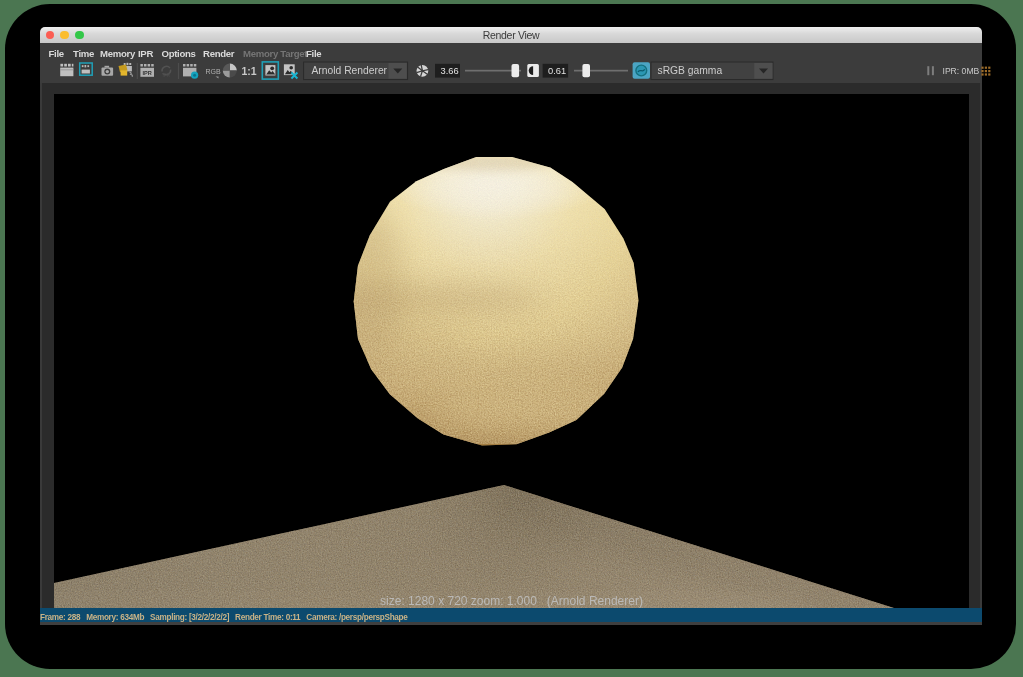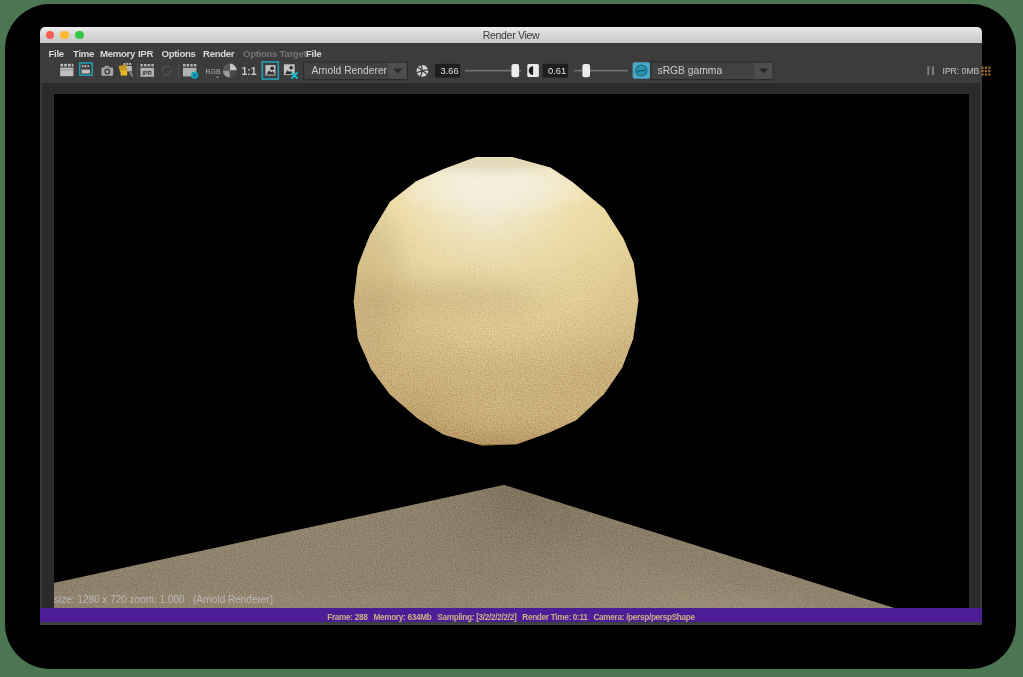--- a/index.html
+++ b/index.html
@@ -14,23 +14,23 @@
   #tl-y { left:20.3px; background:#fbbd2f; }
   #tl-g { left:35.1px; background:#33c748; }
   #title { will-change:transform; position:absolute; left:0; top:0; width:100%; height:16px; line-height:16px;
     text-align:center; font-size:10.5px; color:#3b3b3b; letter-spacing:-0.3px; }
   #bar { position:absolute; left:0; top:16px; width:942px; height:39.5px; background:#3c3c3c; }
   #menus { will-change:transform; position:absolute; left:0; top:0; width:100%; height:18px; font-size:9.6px; color:#dadada; letter-spacing:-0.3px; font-weight:bold; }
   .mi { position:absolute; top:4.5px; }
   #viewport { position:absolute; left:0; top:55.5px; width:942px; height:542.5px; background:#2b2b2b;
     border-left:2px solid #3a3a3a; border-right:2px solid #3a3a3a; }
   #imgarea { position:absolute; left:12px; top:11.5px; width:915px; height:514px; background:#000; }
-  #sizetext { will-change:transform; position:absolute; left:0; top:499.5px; width:100%; text-align:left; font-size:10px; color:#bfbfbf; opacity:0.9; }
-  #statusbar { will-change:transform; position:absolute; left:0; top:581px; width:942px; height:13.5px; background:#4c1d95;
-    text-align:center; font-size:8.2px; color:#c9b387; line-height:15px; padding-top:2px; letter-spacing:-0.3px; font-weight:bold; }
+  #sizetext { will-change:transform; position:absolute; left:0; top:499.5px; width:100%; text-align:center; font-size:12px; color:#bfbfbf; opacity:0.9; }
+  #statusbar { will-change:transform; position:absolute; left:0; top:581px; width:942px; height:13.5px; background:#0c4a6e;
+    text-align:left; font-size:8.2px; color:#c9b387; line-height:15px; padding-top:2px; letter-spacing:-0.3px; font-weight:bold; }
   #bottomedge { position:absolute; left:0; top:594.5px; width:942px; height:3.5px; background:#3f3f3f; }
   #toolbar { will-change:transform; position:absolute; left:15px; top:18px; width:100%; height:21.5px; }
 </style>
 </head>
 <body>
 <div id="shadow"></div>
 <div id="win">
   <div id="titlebar">
     <div id="title">Render View</div>
     <div class="tl" id="tl-r"></div>
@@ -38,21 +38,21 @@
       <div class="tl" id="tl-g"></div>
   </div>
   <div id="bar">
     <div id="menus">
       <span class="mi" style="left:8.5px">File</span>
       <span class="mi" style="left:33px">Time</span>
       <span class="mi" style="left:60px">Memory</span>
       <span class="mi" style="left:98px">IPR</span>
       <span class="mi" style="left:121.5px">Options</span>
       <span class="mi" style="left:163px">Render</span>
-      <span class="mi" style="left:203px; color:#757575">Options Target</span>
+      <span class="mi" style="left:203px; color:#757575">Memory Target</span>
       <span class="mi" style="left:266px">File</span>
     </div>
     <div id="toolbar">
       <svg width="942" height="22" viewBox="0 0 942 22" xmlns="http://www.w3.org/2000/svg" font-family="Liberation Sans, sans-serif">
 
         <g fill="#c0c0c0">
           <rect x="5.4" y="2.8" width="2.7" height="2.7"></rect>
             <rect x="9.2" y="2.8" width="2.7" height="2.7"></rect>
             <rect x="13" y="2.8" width="2.7" height="2.7"></rect>
             <rect x="16.8" y="2.8" width="1.6" height="2.7"></rect>

